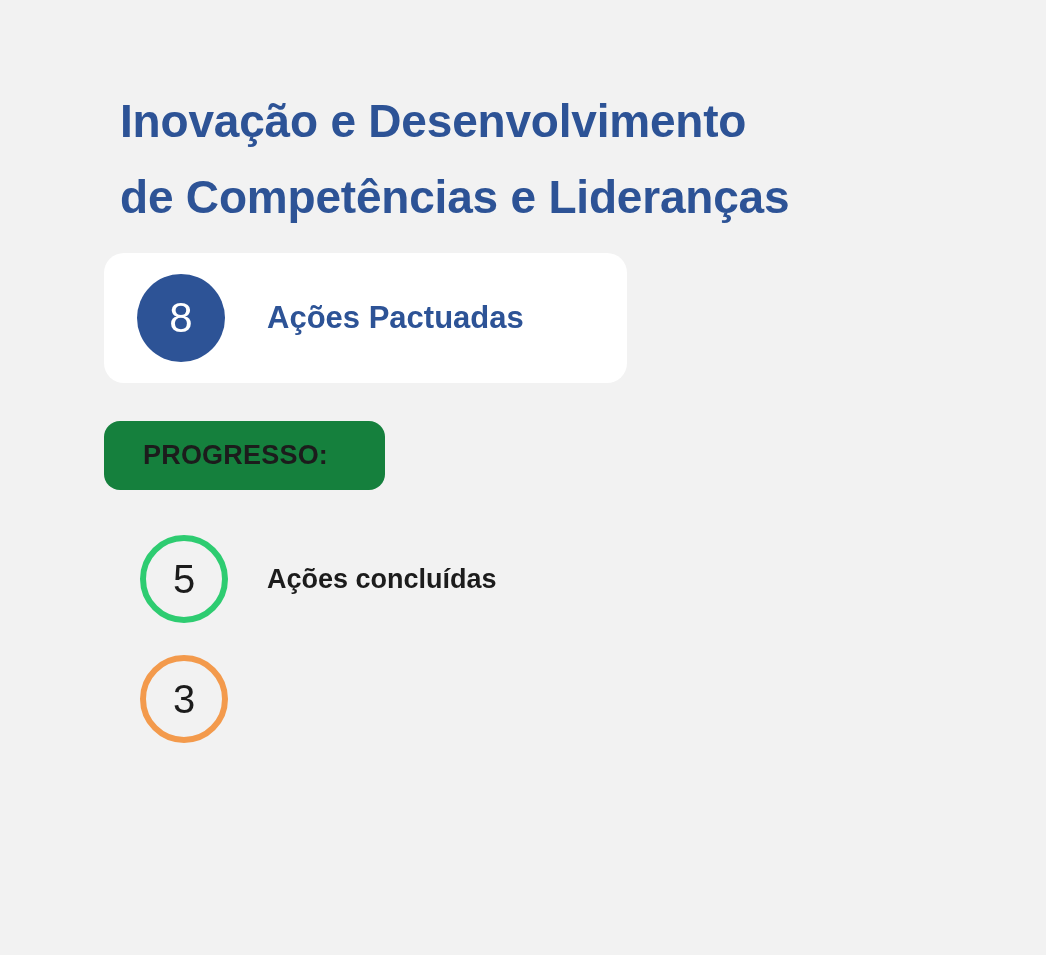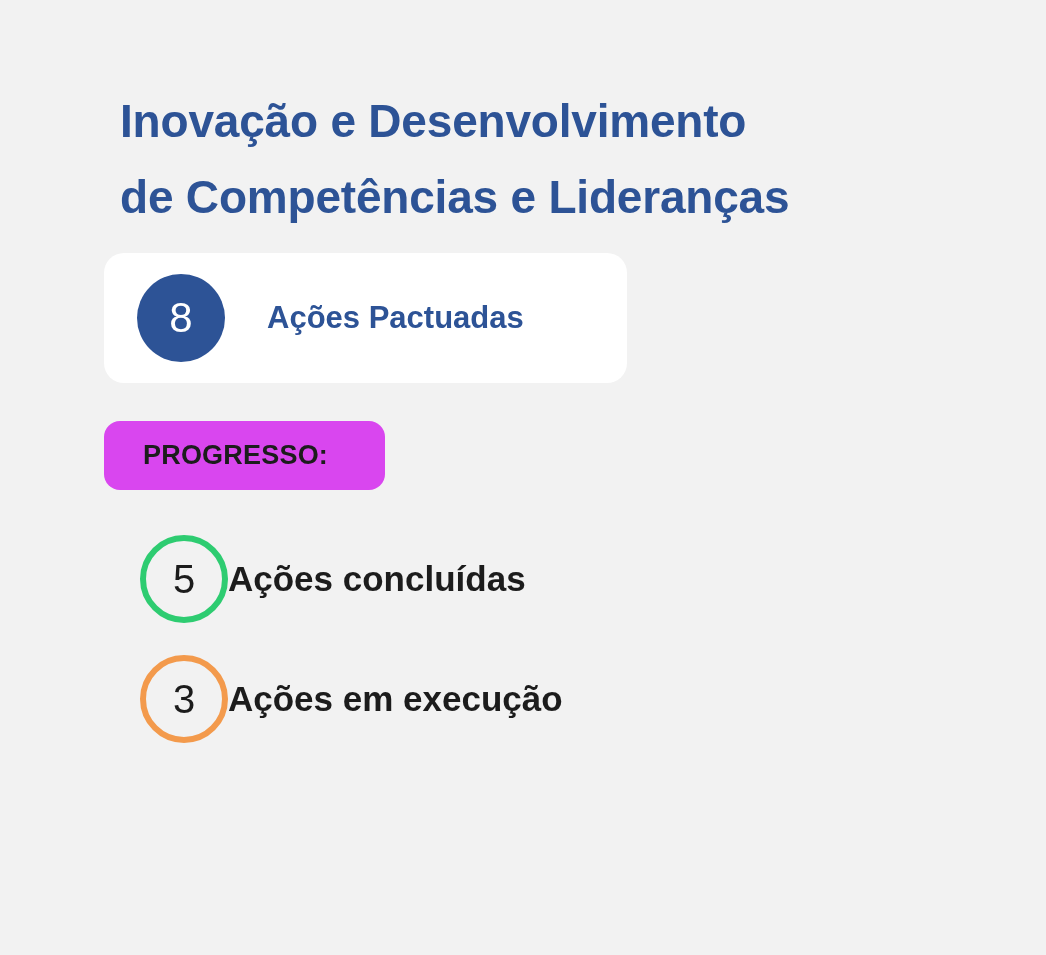--- a/index.html
+++ b/index.html
@@ -81,21 +81,21 @@
     text-align: center;
   }
 
   
   .progress-badge {
     position: absolute;
     left: 104px;
     top: 421px;
     width: 281px;
     height: 69px;
-    background: #d946ef;
+    background: #15803d;
     border-radius: 16px;
     display: flex;
     align-items: center;
     box-sizing: border-box;
     padding-left: 39px;
   }
   .progress-badge-label {
     color: #1c1c1c;
     font-size: 27px;
     font-weight: bold;
@@ -124,22 +124,23 @@
     font-size: 40px;
     font-weight: 400;
     color: #1c1c1c;
     line-height: 1;
     flex: 0 0 auto;
   }
   .count-ring.ring-green  { border-color: #2ecc71; }
   .count-ring.ring-orange { border-color: #f39a4c; }
 
   .progress-row-label {
+    margin-left: 39px;
     color: #1c1c1c;
-    font-size: 35px;
+    font-size: 27px;
     font-weight: bold;
     white-space: nowrap;
   }
 </style>
 </head>
 <body>
 
 <div class="page">
 
   <h1 class="page-title">Inovação e Desenvolvimento
@@ -154,16 +155,15 @@
     <span class="progress-badge-label">PROGRESSO:</span>
   </div>
 
   <div class="progress-row row-done">
     <div class="count-ring ring-green">5</div>
     <div class="progress-row-label">Ações concluídas</div>
   </div>
 
   <div class="progress-row row-doing">
     <div class="count-ring ring-orange">3</div>
-    <div class="progress-row-label">Ações em execução</div>
   </div>
 
 </div>
 
 </body></html>

